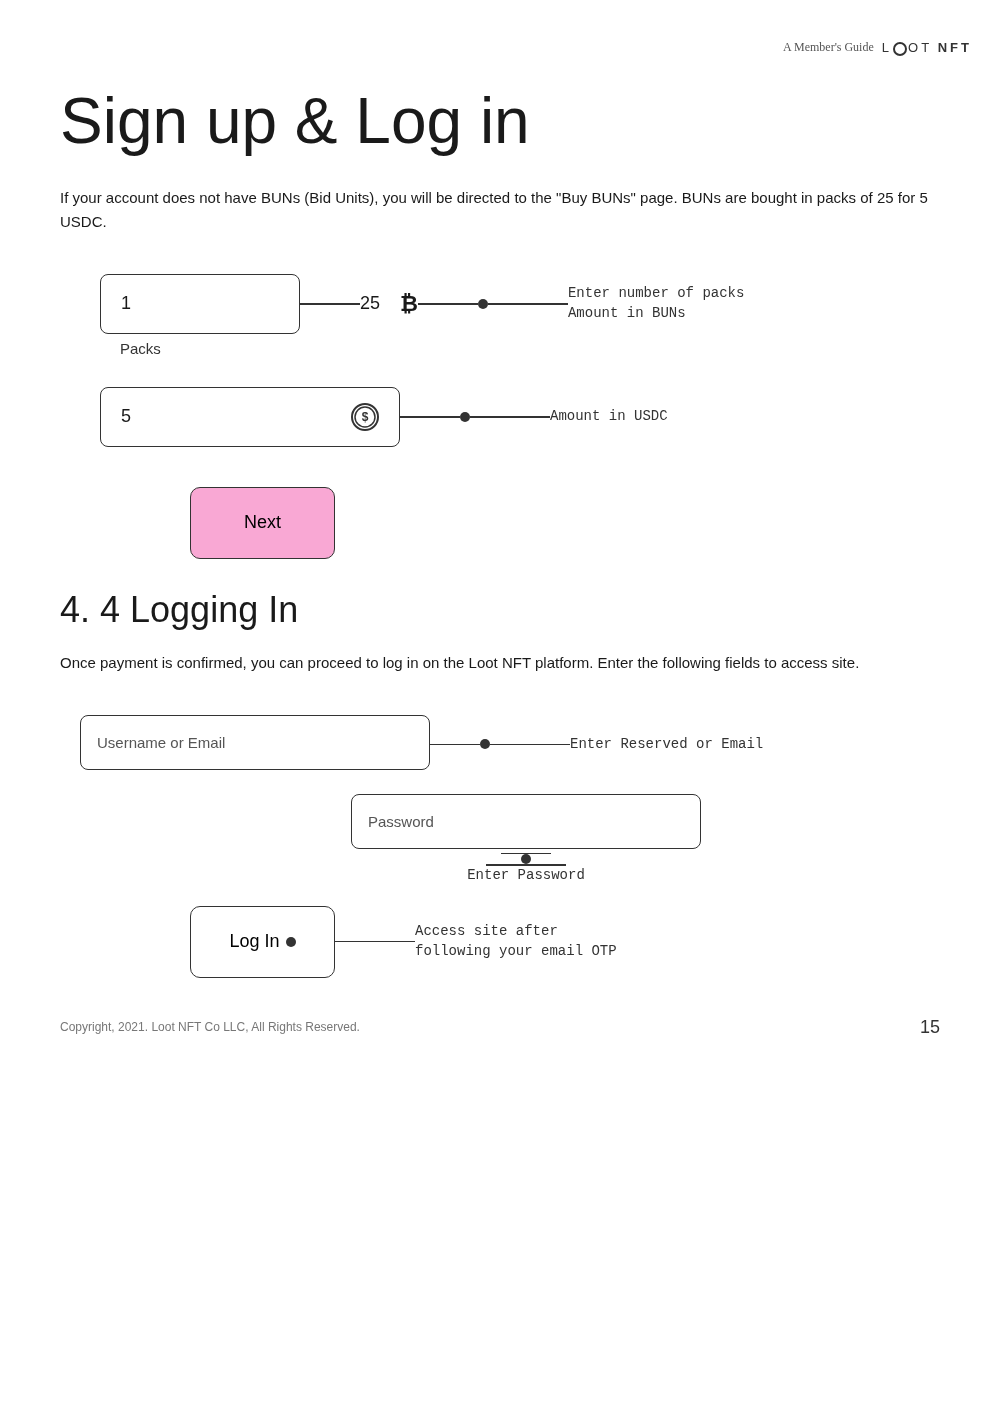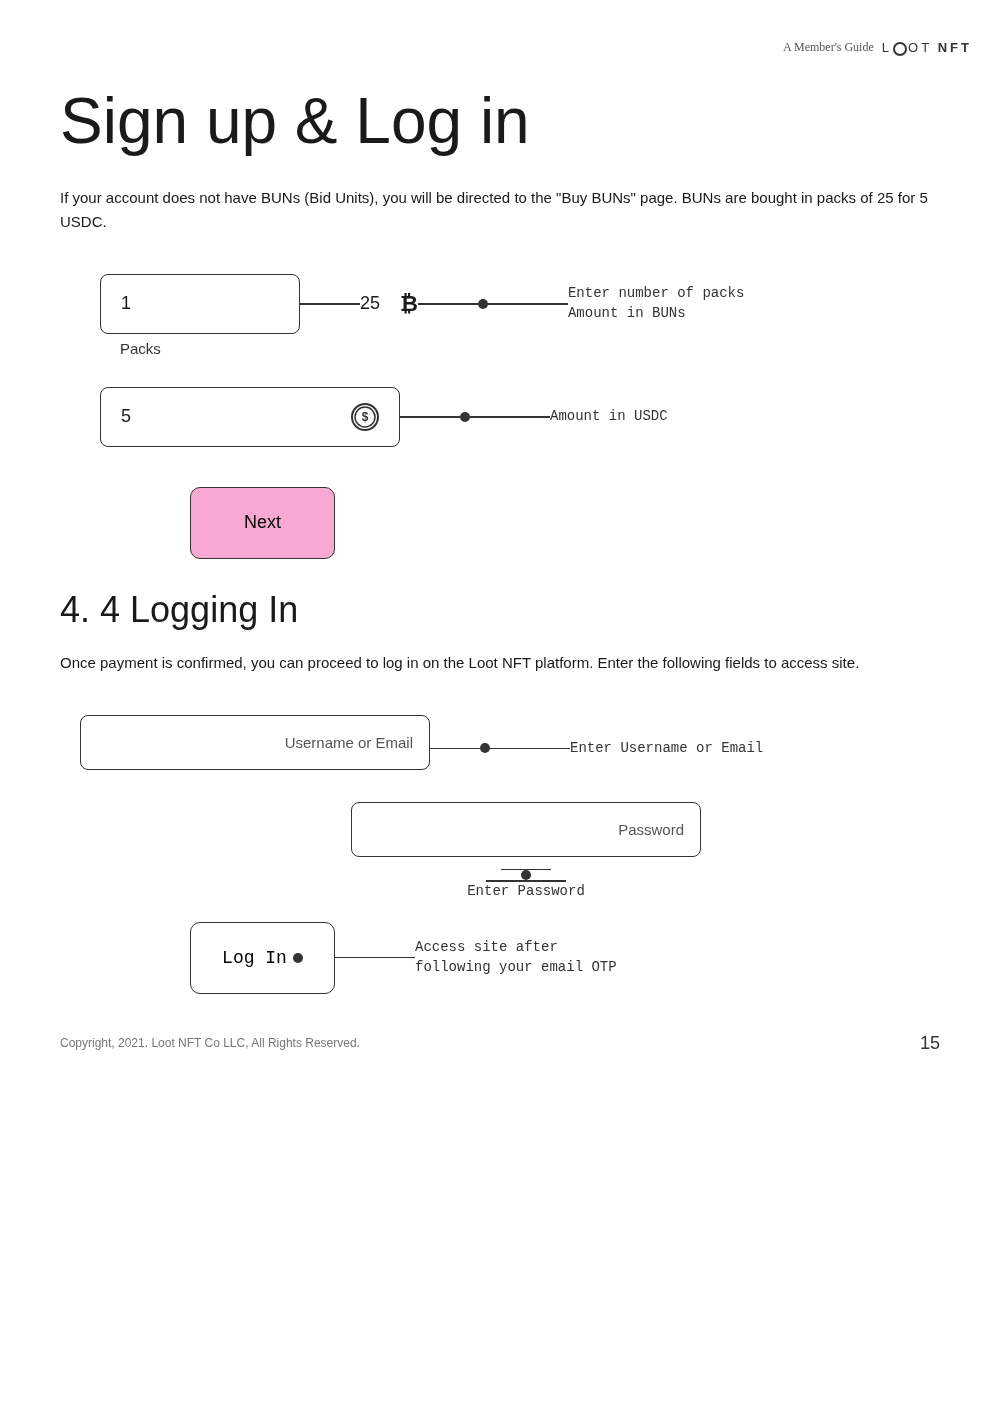--- a/index.html
+++ b/index.html
@@ -147,31 +147,31 @@
       justify-content: center;
     }
 
     .login-input {
       width: 350px;
       height: 55px;
       padding: 0 16px;
       font-size: 15px;
       font-family: 'Arial', sans-serif;
       color: #555;
-      margin-bottom: 12px;
-      justify-content: flex-end;
+      margin-bottom: 4px;
+      justify-content: flex-start;
     }
 
     .login-btn {
       width: 145px;
       height: 72px;
       border: 1.5px solid #333;
       border-radius: 10px;
       background: #fff;
-      font-family: Liberation Mono, monospace;
+      font-family: Liberation Sans, sans-serif;
       font-size: 18px;
       cursor: pointer;
       display: flex;
       align-items: center;
       justify-content: center;
       gap: 6px;
     }
 
     
     .footer {
@@ -277,21 +277,21 @@
         <span style="color:#555;">Username or Email</span>
       </div>
 
       <div style="width:50px; height:1.5px; background:#333;"></div>
 
       <div class="dot"></div>
 
       <div style="width:80px; height:1.5px; background:#333;"></div>
 
       <div class="annotation">
-        <span>Enter Username or Email</span>
+        <span>Enter Reserved or Email</span>
       </div>
     </div>
 
     <div style="display:flex; align-items:center; margin-bottom:20px;flex-direction:column;">
       <div class="input-box login-input" style="width:350px; height:55px; padding:0 16px; font-size:15px; font-family:Arial,sans-serif;">
         <span style="color:#555;">Password</span>
       </div>
 
       <div style="width:50px; height:1.5px; background:#333;"></div>
 

